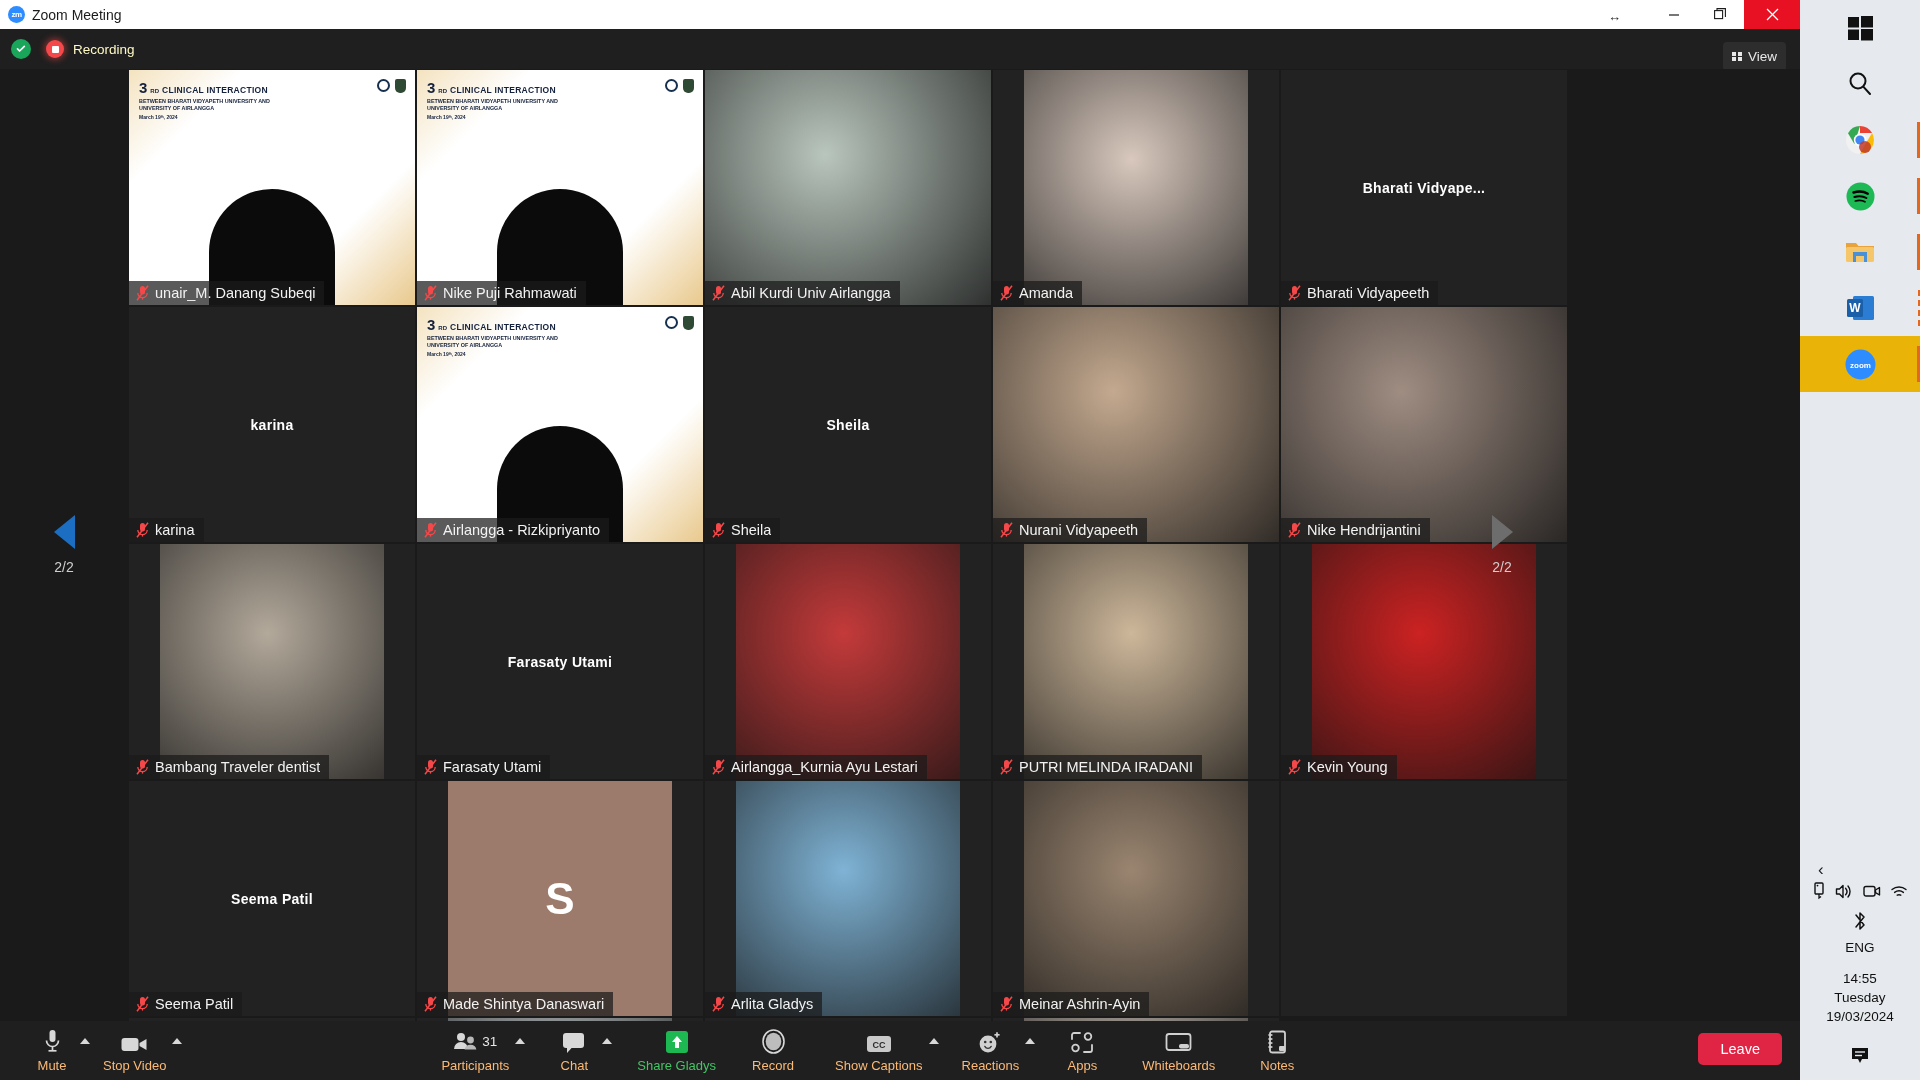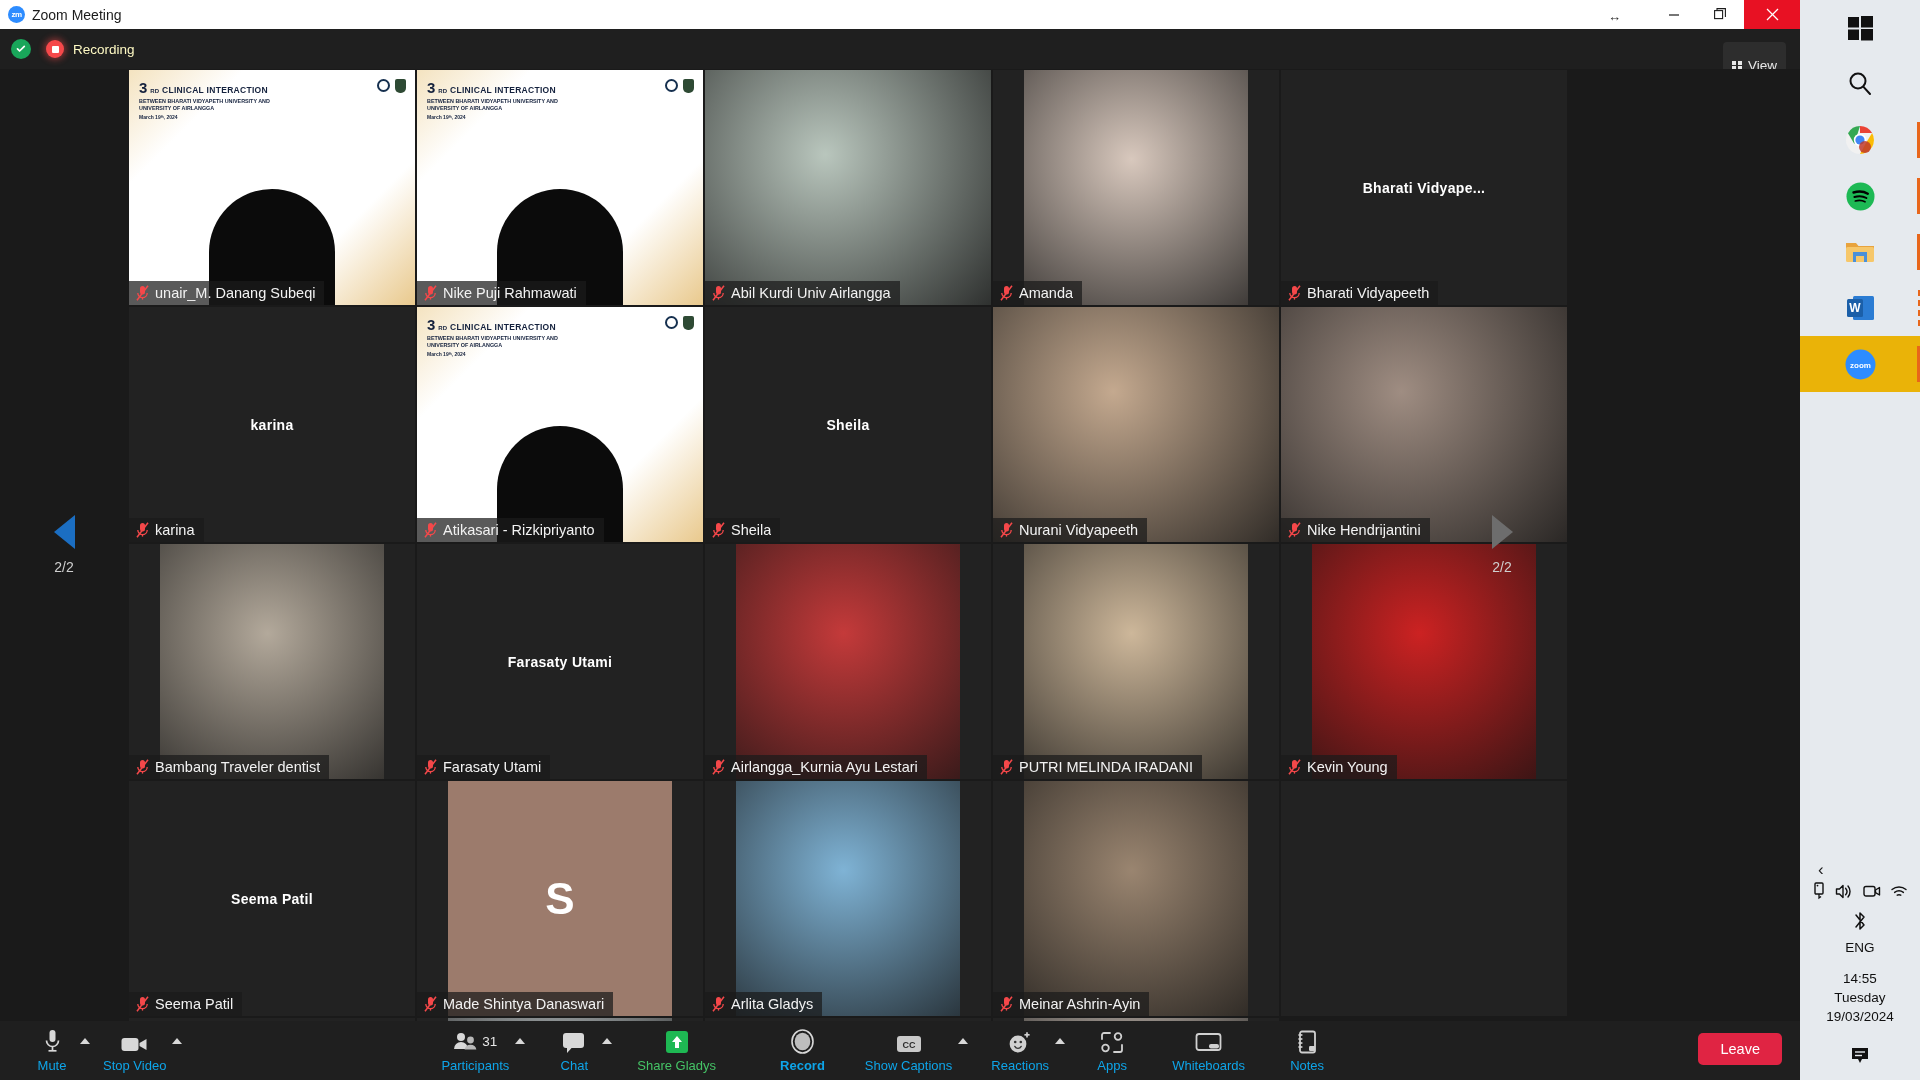--- a/index.html
+++ b/index.html
@@ -61,21 +61,21 @@
   .rec-dot-wrap {
     margin-left:15px; width:18px; height:18px; border-radius:50%;
     background:#f5484a; display:flex; align-items:center; justify-content:center;
     box-shadow:0 0 6px 2px rgba(245,72,74,0.45); flex:none;
   }
   .rec-dot-wrap .sq { width:7px; height:7px; background:#fff; border-radius:1px;}
   #rec-label { margin-left:9px; color:#fef9c3; font-size:13.5px; }
   #view-btn {
     position:absolute; right:14px; top:13px;
     display:flex; align-items:center; gap:6px;
-    padding:16px 9px; border-radius:4px; background:#2d2d2d;
+    padding:7px 9px; border-radius:4px; background:#2d2d2d;
     color:#e8e8e8; font-size:13.5px;
   }
   #view-btn .grid-ico {
     display:grid; grid-template-columns:repeat(2,4px); grid-template-rows:repeat(2,4px);
     gap:1.5px;
   }
   #view-btn .grid-ico i { background:#e8e8e8; display:block; width:4px; height:4px; }
 
   
   #gallery {
@@ -145,21 +145,21 @@
   #toolbar {
     position:absolute; left:0; bottom:0; width:1800px; height:59px;
     background:#1f1f1f; display:flex; align-items:center;
   }
   .tb-item {
     position:relative; display:flex; flex-direction:column;
     align-items:center; justify-content:center; height:59px;
     min-width:52px; padding:0 4px;
   }
   .tb-item .ic { height:26px; display:flex; align-items:flex-end; justify-content:center; }
-  .tb-item .lbl { color:#0ea5e9; font-size:13px; margin-top:4px; white-space:nowrap; }
+  .tb-item .lbl { color:#fdba74; font-size:13px; margin-top:4px; white-space:nowrap; }
   .tb-item.green .lbl { color:#45c366; }
   .caret {
     width:0;height:0;border-left:5px solid transparent;border-right:5px solid transparent;
     border-bottom:6px solid #d8d8d8; margin-bottom:5px;
   }
   .caret-wrap { height:59px; display:flex; align-items:center; padding:0 9px 14px 2px;}
   #leave-btn {
     position:absolute; right:18px; top:12px;
     background:#e02443; color:#fff; border-radius:5px;
     padding:8px 22px; font-size:14.5px;
@@ -378,21 +378,21 @@
      </div>
      <div style="position:absolute;left:50%;bottom:0;transform:translateX(-50%);width:126px;height:116px;background:#0b0b0b;border-radius:63px 63px 0 0;"></div>
    </div>
             <div class="namebar">
               <svg class="mic-muted" viewBox="0 0 13 16">
     <rect x="4" y="1" width="5" height="8.5" rx="2.5" fill="#f5484a"></rect>
     <path d="M1.8 8 a4.7 4.7 0 0 0 9.4 0" fill="none" stroke="#f5484a" stroke-width="1.3"></path>
     <line x1="6.5" y1="12.6" x2="6.5" y2="14.6" stroke="#f5484a" stroke-width="1.3"></line>
     <line x1="1" y1="15.2" x2="12" y2="0.8" stroke="#f5484a" stroke-width="1.5"></line>
   </svg>
-              <span class="nm">Atikasari - Rizkipriyanto</span>
+              <span class="nm">Airlangga - Rizkipriyanto</span>
             </div>
           </div>
           <div class="tile">
             <div class="media">
                <div class="bigname">Sheila</div>
              </div>
             <div class="namebar">
               <svg class="mic-muted" viewBox="0 0 13 16">
     <rect x="4" y="1" width="5" height="8.5" rx="2.5" fill="#f5484a"></rect>
     <path d="M1.8 8 a4.7 4.7 0 0 0 9.4 0" fill="none" stroke="#f5484a" stroke-width="1.3"></path>
@@ -656,21 +656,21 @@
       <div class="tb-item green" style="margin-left:12px;">
         <div class="ic">
           <svg width="24" height="24" viewBox="0 0 24 24">
             <rect x="1" y="1" width="22" height="22" rx="3" fill="#1eb853"></rect>
             <path d="M12 6 L17 12 H14 V18 H10 V12 H7 Z" fill="#ffffff"></path>
           </svg>
         </div>
         <div class="lbl">Share Gladys</div>
       </div>
 
-      <div class="tb-item" style="margin-left:56px;font-weight:bold;">
+      <div class="tb-item" style="margin-left:27px;">
         <div class="ic">
           <svg width="25" height="25" viewBox="0 0 25 25">
             <ellipse cx="12.5" cy="12.5" rx="10.5" ry="11.5" fill="none" stroke="#d8d8d8" stroke-width="1.6"></ellipse>
             <ellipse cx="12.5" cy="12.5" rx="7.8" ry="8.8" fill="#bdbdbd"></ellipse>
           </svg>
         </div>
         <div class="lbl">Record</div>
       </div>
 
       <div class="tb-item" style="margin-left:32px;">

